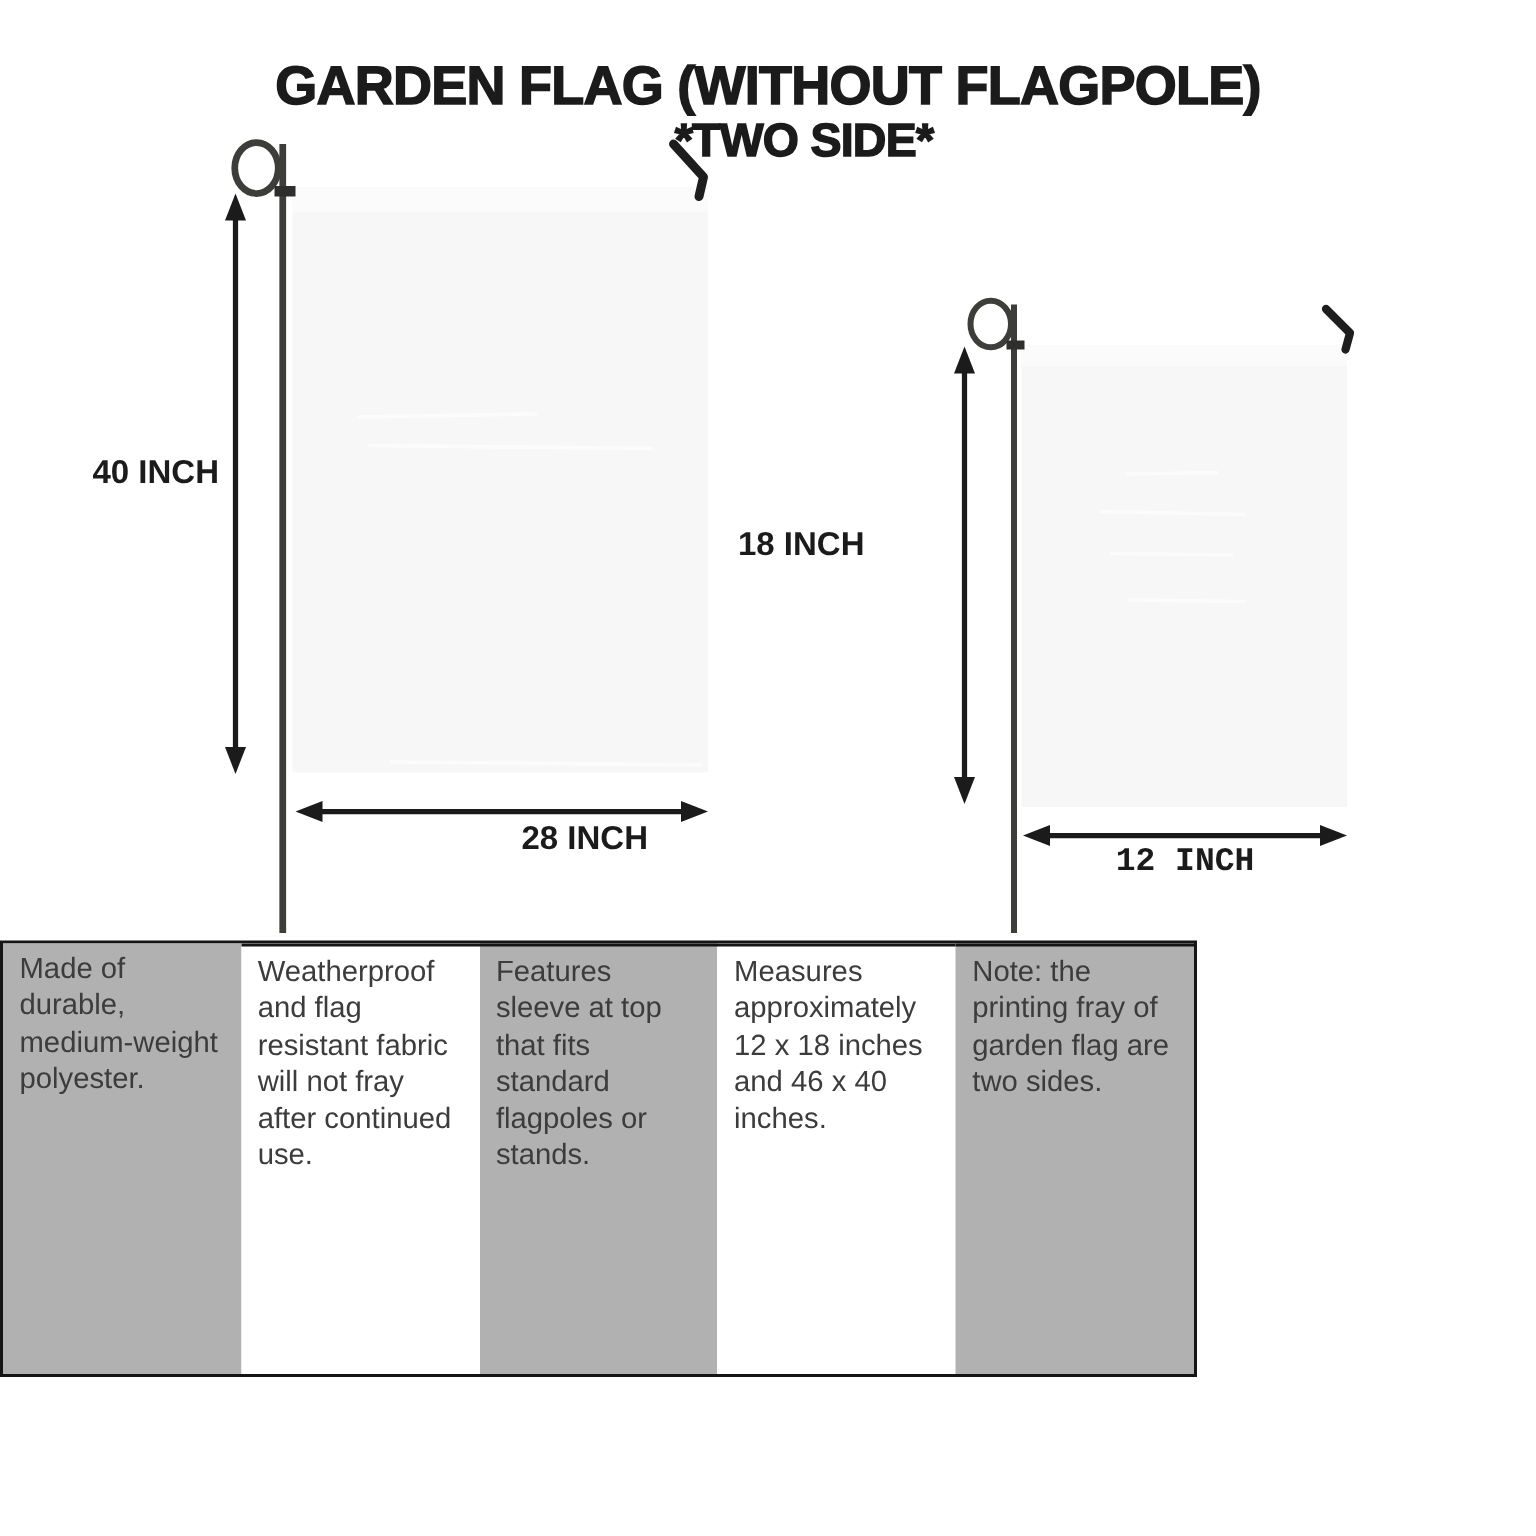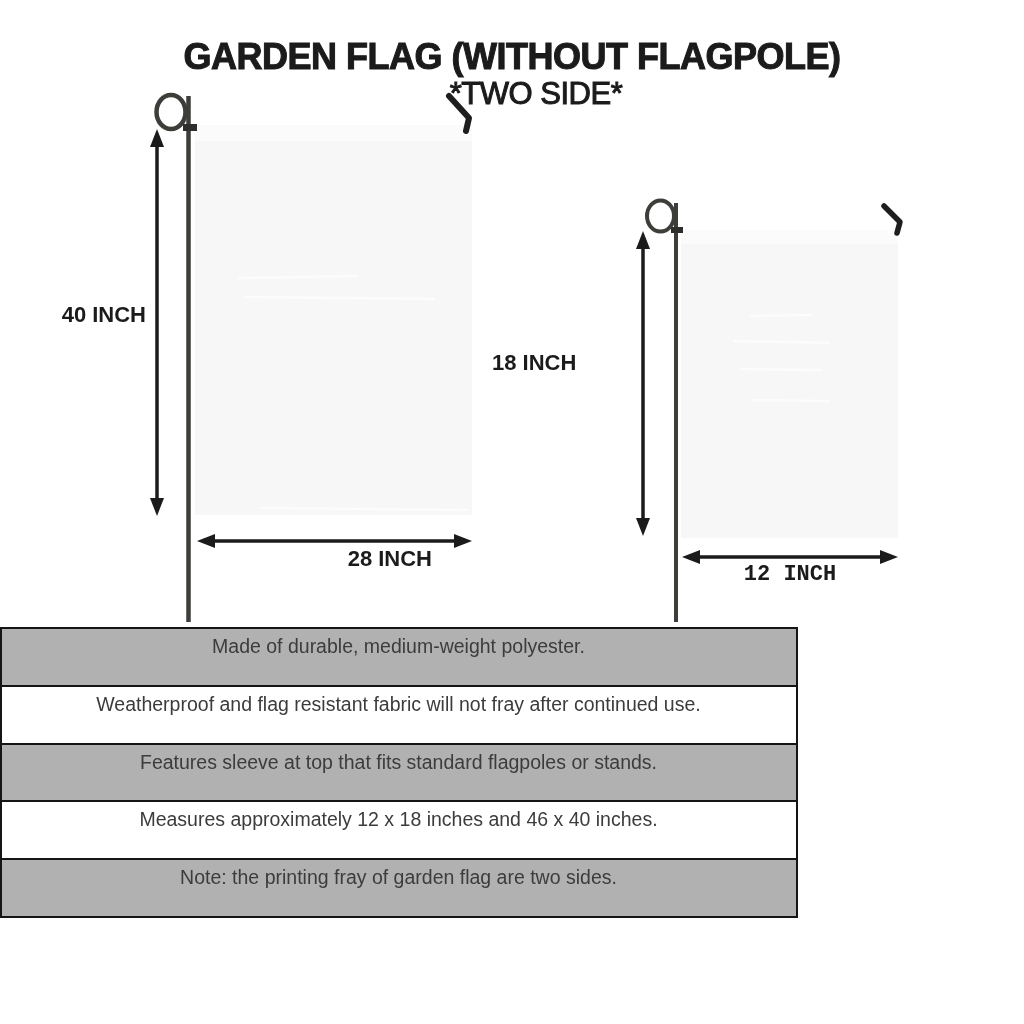--- a/index.html
+++ b/index.html
@@ -26,21 +26,21 @@
   .title-block{
     position:absolute;top:6px;left:0;width:1024px;
     text-align:center;color:var(--ink);margin-top:32px;
   }
   .title-line1{
     font-size:36px;font-weight:900;letter-spacing:-0.5px;
     -webkit-text-stroke:1px var(--ink);
     line-height:1.05;
   }
   .title-line2{
-    font-size:31px;font-weight:400;letter-spacing:-0.5px;
+    font-size:31px;font-weight:700;letter-spacing:-0.5px;
     -webkit-text-stroke:1px var(--ink);
     line-height:1.15;
     padding-left:48px;
   }
 
   
   svg.gfx{position:absolute;left:0;top:0;width:1024px;height:1024px;}
   .flag-rect{fill:var(--flag-fill);}
   .sleeve{fill:#fbfbfc;}
   .streak{stroke:#ffffff;stroke-opacity:.6;stroke-width:2.5;fill:none;}
@@ -60,23 +60,22 @@
   }
   .lbl-40{left:30px;top:302px;width:116px;text-align:right;}
   .lbl-28{left:232px;top:546px;width:200px;text-align:right;}
   .lbl-18{left:492px;top:350px;width:116px;text-align:left;}
   .lbl-12{left:690px;top:562px;width:200px;text-align:center;font-family:Liberation Mono, monospace;}
 
   
   .features{
     position:absolute;left:0;top:627px;width:798px;height:291px;
     border:2px solid var(--table-border);
-    display:flex;flex-direction:column;
+    display:flex;flex-direction:row;
     background:var(--row-plain);
-    text-align:center;
   }
   .frow{
     flex:1;
     padding:5px 12px 0 11px;
     font-size:19.5px;color:var(--body-text);
     line-height:1.25;
   }
   .frow + .frow{border-top:2px solid var(--table-border);}
   .frow.shaded{background:var(--row-shaded);}
   .frow.plain{background:var(--row-plain);}

